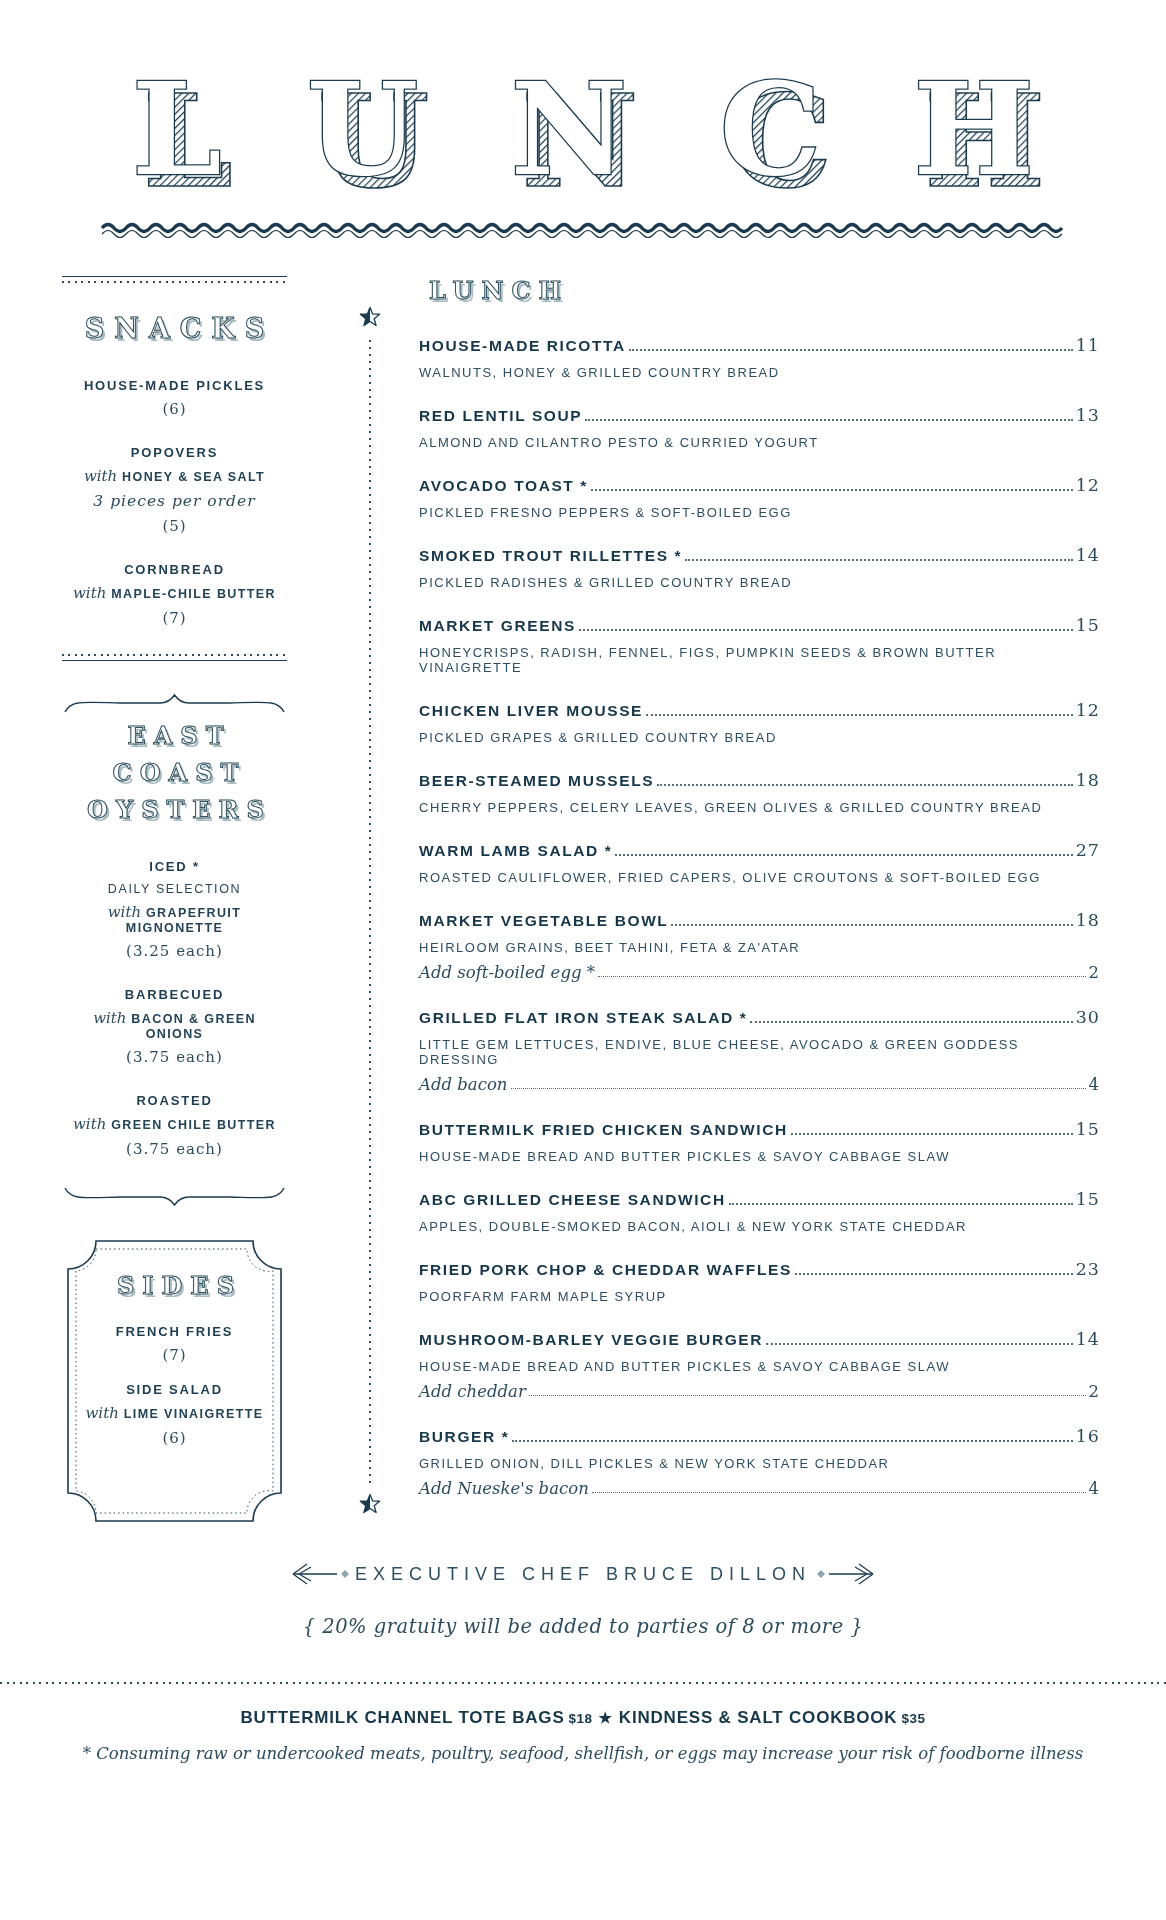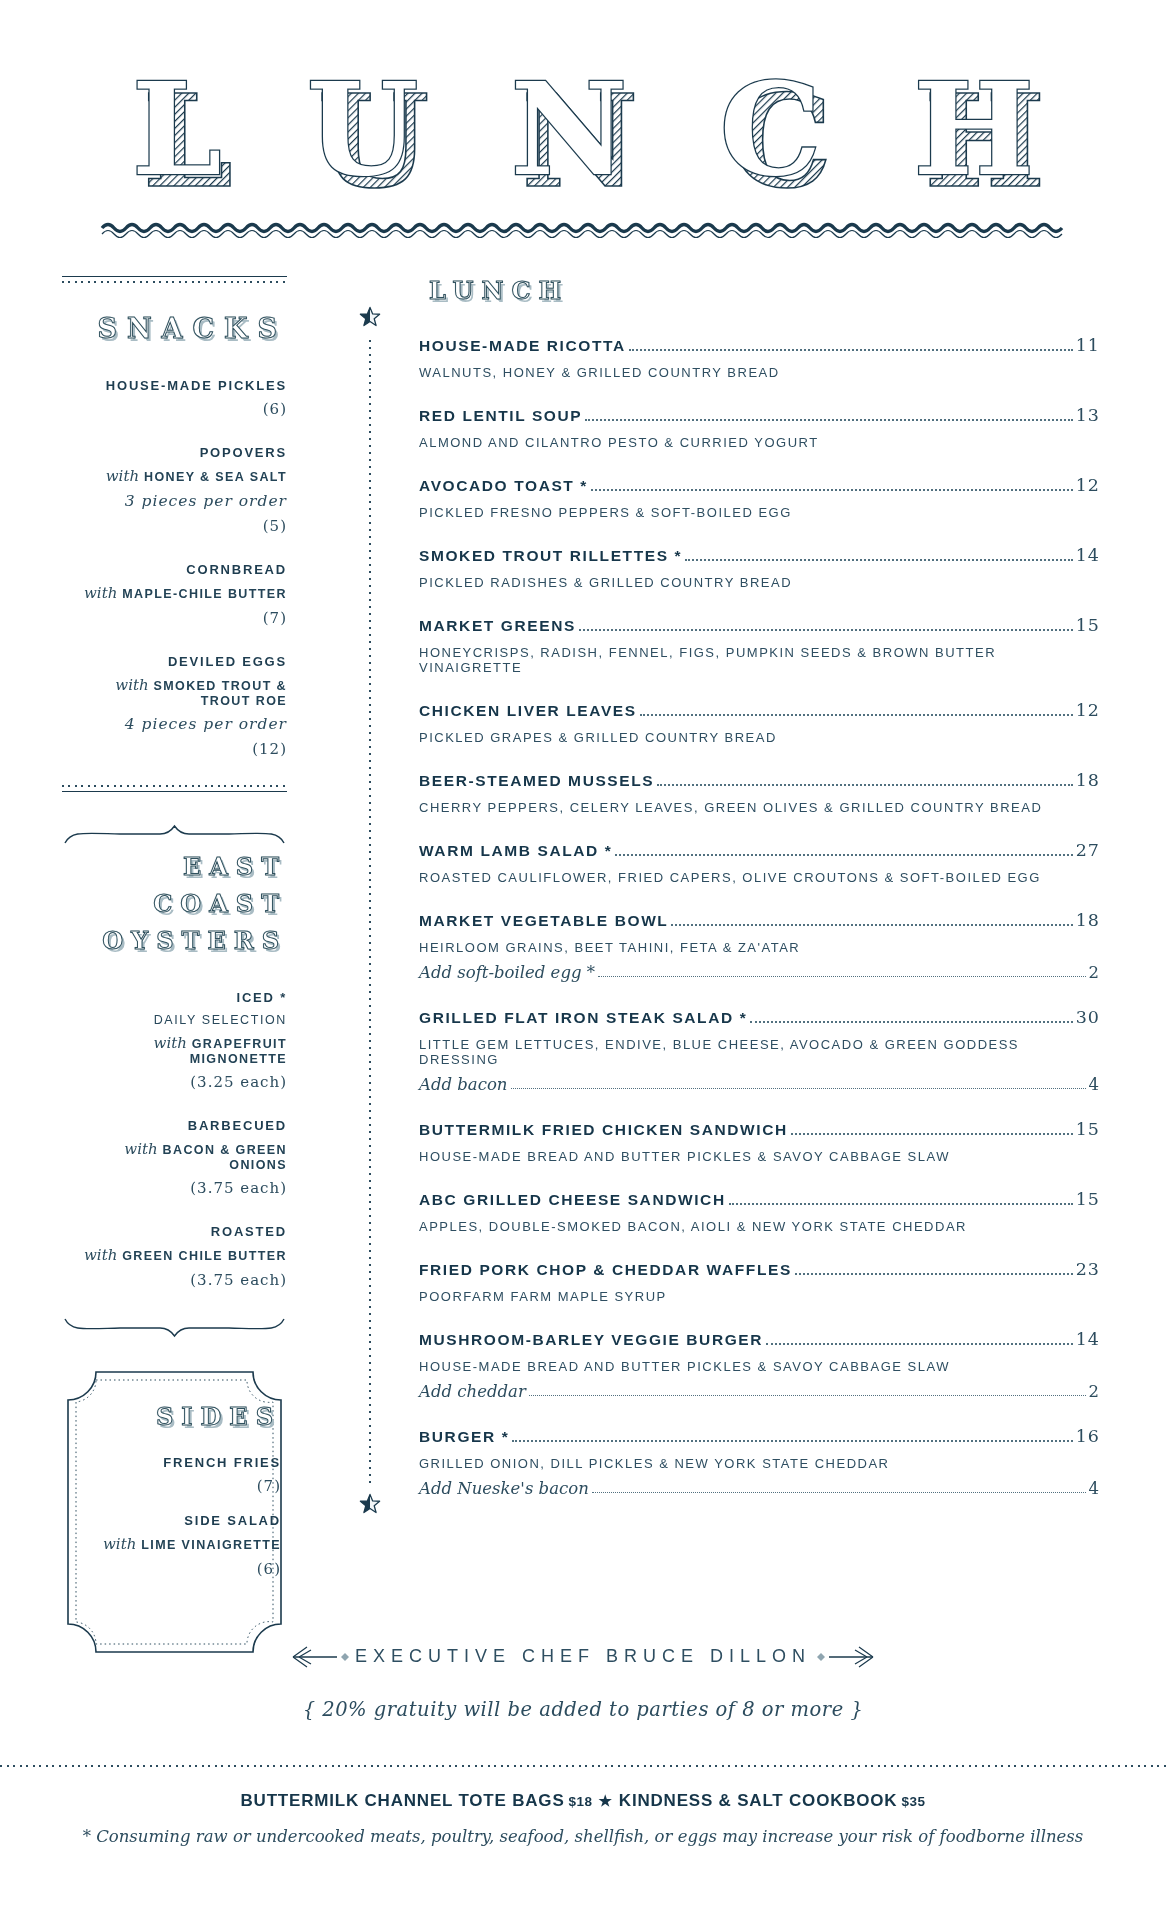--- a/index.html
+++ b/index.html
@@ -7,21 +7,21 @@
         font-family:"Liberation Sans", sans-serif;color:#1b3a4d;}
 
   
   .masthead{width:1166px;text-align:center;padding-top:52px;}
   .masthead svg{display:block;margin:0 auto;}
 
   .wave{display:block;margin:6px auto 0 auto;}
 
   
   .columns{display:flex;align-items:flex-start;padding:34px 66px 0 62px;}
-  .sidebar{width:225px;flex-shrink:0;text-align:right;}
+  .sidebar{width:225px;flex-shrink:0;text-align:center;}
   .main{flex:1;margin-left:82px;position:relative;padding-left:50px;}
 
   
   .deco{font-family:"DejaVu Serif", serif;font-weight:bold;color:#fff;
         -webkit-text-stroke:1px #31525f;
         text-shadow:2.5px 2.5px 0 #a9bcc4, 0 0 1px #31525f;
         letter-spacing:10px;padding-left:10px;}
   .deco-lg{font-size:27px;}
   .deco-md{font-size:24px;letter-spacing:8px;}
 
@@ -137,27 +137,20 @@
           </div>
 
           <div class="side-item">
             <div class="side-name">CORNBREAD</div>
 
             <div class="side-with"><em>with</em> <span>MAPLE-CHILE BUTTER</span></div>
 
             <div class="side-price">(7)</div>
           </div>
 
-          <div class="side-item">
-            <div class="side-name">DEVILED EGGS</div>
-
-            <div class="side-with"><em>with</em> <span>SMOKED TROUT &amp; TROUT ROE</span></div>
-            <div class="side-note">4 pieces per order</div>
-            <div class="side-price">(12)</div>
-          </div>
 
       </div>
 
       <div class="snacks-bottom">
         <div class="dotrow"></div>
           <div class="rule-solid"></div>
       </div>
 
       <svg class="bracket" width="225" height="24" viewBox="0 0 225 24">
         <path d="M3 21 C9 9 20 11 58 12 L98 12 Q107 12 112.5 4 Q118 12 127 12 L167 12 C205 11 216 9 222 21" fill="none" stroke="#1b3a4d" stroke-width="1.4"></path>
@@ -288,21 +281,21 @@
               <span class="dish-name">MARKET GREENS</span>
               <span class="leader"></span>
               <span class="dish-price">15</span>
             </div>
             <div class="dish-desc">HONEYCRISPS, RADISH, FENNEL, FIGS, PUMPKIN SEEDS &amp; BROWN BUTTER VINAIGRETTE</div>
 
           </div>
 
           <div class="dish">
             <div class="dish-row">
-              <span class="dish-name">CHICKEN LIVER LEAVES</span>
+              <span class="dish-name">CHICKEN LIVER MOUSSE</span>
               <span class="leader"></span>
               <span class="dish-price">12</span>
             </div>
             <div class="dish-desc">PICKLED GRAPES &amp; GRILLED COUNTRY BREAD</div>
 
           </div>
 
           <div class="dish">
             <div class="dish-row">
               <span class="dish-name">BEER-STEAMED MUSSELS</span>

